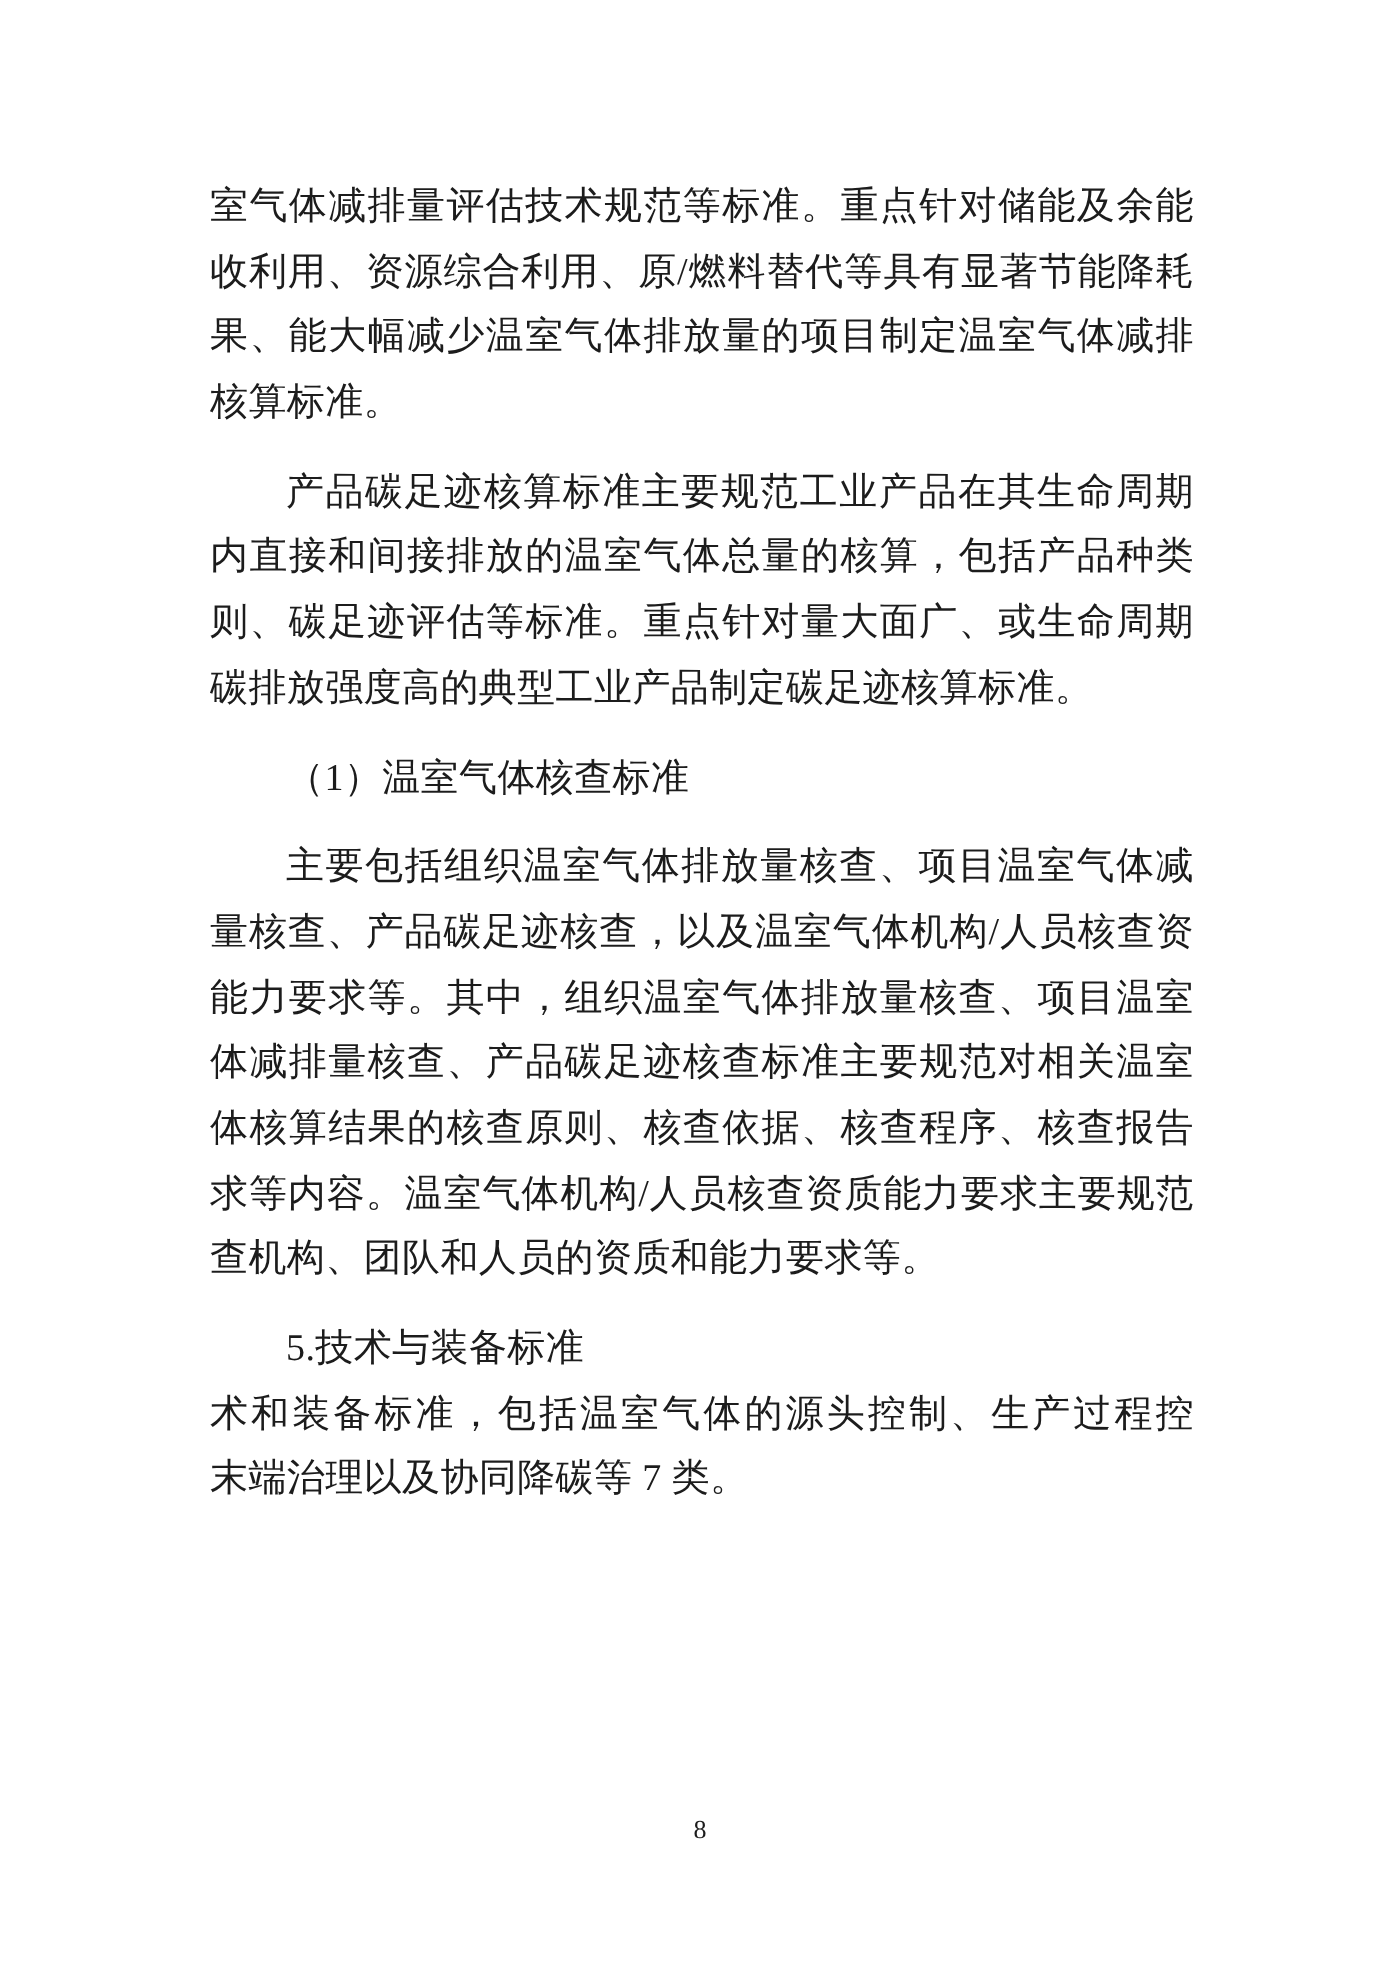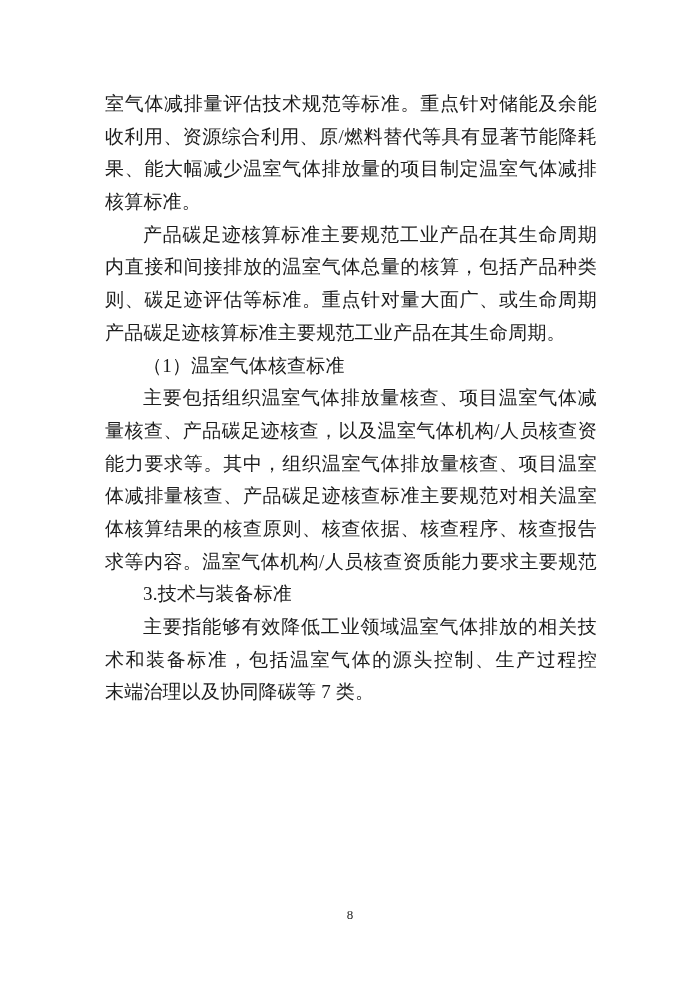--- a/index.html
+++ b/index.html
@@ -30,20 +30,21 @@
     text-align-last: justify;
     text-justify: inter-character;
     letter-spacing: 0.2px;
   }
   .line.last {
     text-align: right;
     text-align-last: left;
   }
   .line.indent {
     text-indent: 38px;
+    margin-top: 12px;
   }
   .page-footer {
     position: absolute;
     top: 905px;
     left: 0;
     width: 700px;
     text-align: center;
     font-size: 13px;
     line-height: 20px;
     color: #1c1c1c;
@@ -53,29 +54,29 @@
 <body>
 
 <div class="text-block">
     <div class="line">室气体减排量评估技术规范等标准。重点针对储能及余能回</div>
     <div class="line">收利用、资源综合利用、原/燃料替代等具有显著节能降耗效</div>
     <div class="line">果、能大幅减少温室气体排放量的项目制定温室气体减排量</div>
     <div class="line last">核算标准。</div>
     <div class="line indent">产品碳足迹核算标准主要规范工业产品在其生命周期</div>
     <div class="line">内直接和间接排放的温室气体总量的核算，包括产品种类规</div>
     <div class="line">则、碳足迹评估等标准。重点针对量大面广、或生命周期内</div>
-    <div class="line last">产品碳足迹核算标准主要规范工业产品在其生命周期。</div>
+    <div class="line last">碳排放强度高的典型工业产品制定碳足迹核算标准。</div>
     <div class="line indent last">（1）温室气体核查标准</div>
     <div class="line indent">主要包括组织温室气体排放量核查、项目温室气体减排</div>
     <div class="line">量核查、产品碳足迹核查，以及温室气体机构/人员核查资质</div>
     <div class="line">能力要求等。其中，组织温室气体排放量核查、项目温室气</div>
     <div class="line">体减排量核查、产品碳足迹核查标准主要规范对相关温室气</div>
     <div class="line">体核算结果的核查原则、核查依据、核查程序、核查报告要</div>
     <div class="line">求等内容。温室气体机构/人员核查资质能力要求主要规范核</div>
-    <div class="line indent last">3.技术与装备标准</div>
-    <div class="line indent">主要指能够有效降低工业领域温室气体排放的相关技</div>
+    <div class="line last">查机构、团队和人员的资质和能力要求等。</div>
+    <div class="line indent last">5.技术与装备标准</div>
     <div class="line">术和装备标准，包括温室气体的源头控制、生产过程控制、</div>
     <div class="line last">末端治理以及协同降碳等 7 类。</div>
   </div>
 
 <div class="page-footer">
   <span>8</span>
 </div>
 
 </body></html>

